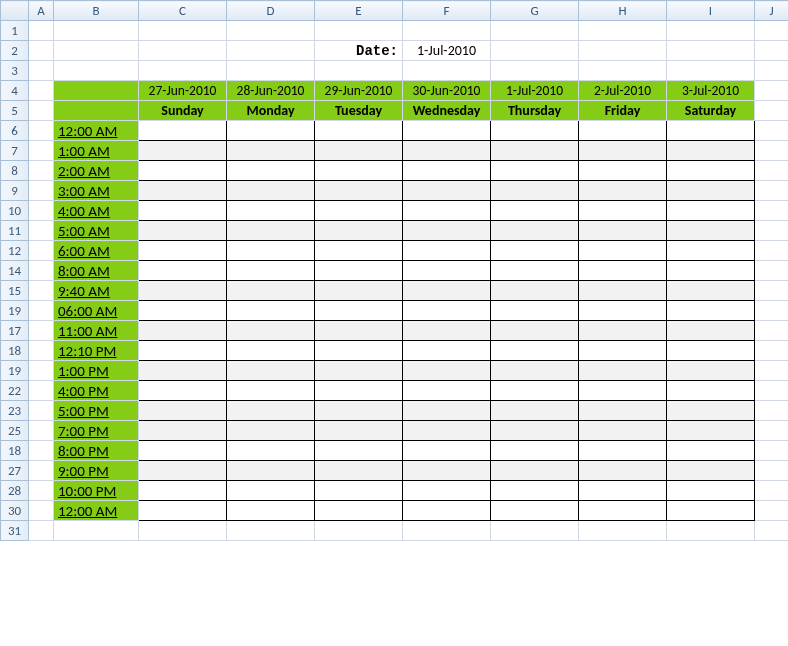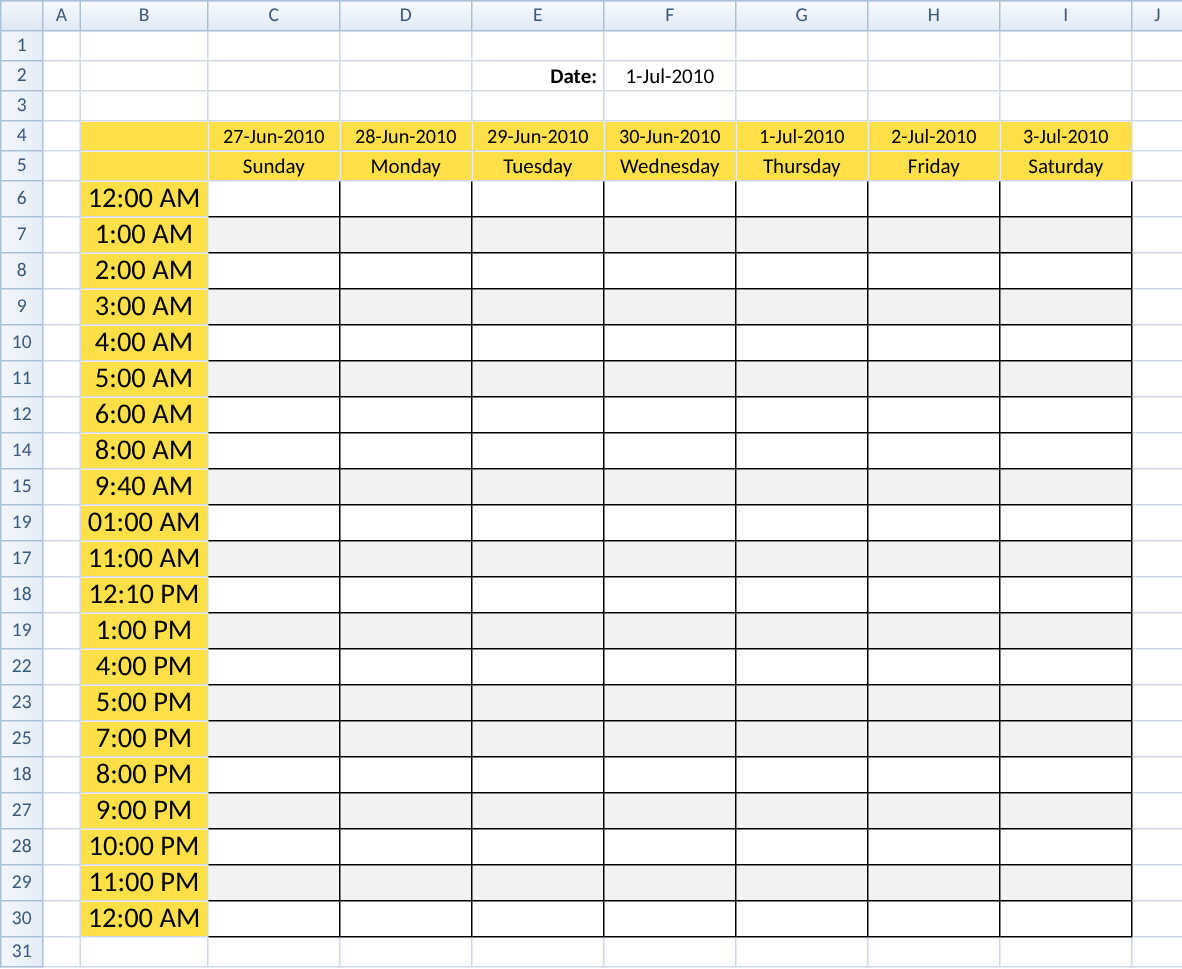--- a/index.html
+++ b/index.html
@@ -59,33 +59,33 @@
     height: 20px;
     padding: 0 4px;
     vertical-align: middle;
     white-space: nowrap;
     overflow: hidden;
   }
   
   td.cell { border-right: 1px solid #d0d7e5; border-bottom: 1px solid #d0d7e5; }
 
   
-  .peach { background: #fde047; margin-top: 11px; }
+  .peach { background: #84cc16; margin-top: 11px; }
   .hdr-date { text-align: center; font-size: 13.5px; }
-  .hdr-day { text-align: center; font-weight: normal; font-size: 14px; }
-  .time-label { text-align: center; font-size: 19px; padding-right: 6px; }
+  .hdr-day { text-align: center; font-weight: bold; font-size: 14px; }
+  .time-label { text-align: left; font-size: 15px; padding-right: 6px; text-decoration: underline; }
 
   
   td.sched {
     border: 1px solid #000;
     background: #fff;
   }
   td.sched.alt { background: #f2f2f2; }
 
-  .bold { font-weight: bold; }
+  .bold { font-weight: bold; font-family: Liberation Mono, monospace; }
 </style>
 </head>
 <body>
 
 <div class="sheet">
 <table class="grid">
   <colgroup>
     <col class="col-rowhdr">
     <col class="col-A">
     <col class="col-B">
@@ -299,21 +299,21 @@
           <td class="cell sched alt"></td>
           <td class="cell sched alt"></td>
           <td class="cell sched alt"></td>
           <td class="cell sched alt"></td>
           <td class="cell sched alt"></td>
           <td class="cell"></td>
         </tr>
         <tr>
           <th class="rowhdr">19</th>
           <td class="cell"></td>
-          <td class="cell peach time-label">01:00 AM</td>
+          <td class="cell peach time-label">06:00 AM</td>
           <td class="cell sched"></td>
           <td class="cell sched"></td>
           <td class="cell sched"></td>
           <td class="cell sched"></td>
           <td class="cell sched"></td>
           <td class="cell sched"></td>
           <td class="cell sched"></td>
           <td class="cell"></td>
         </tr>
         <tr>
@@ -424,33 +424,20 @@
           <th class="rowhdr">28</th>
           <td class="cell"></td>
           <td class="cell peach time-label">10:00 PM</td>
           <td class="cell sched"></td>
           <td class="cell sched"></td>
           <td class="cell sched"></td>
           <td class="cell sched"></td>
           <td class="cell sched"></td>
           <td class="cell sched"></td>
           <td class="cell sched"></td>
-          <td class="cell"></td>
-        </tr>
-        <tr>
-          <th class="rowhdr">29</th>
-          <td class="cell"></td>
-          <td class="cell peach time-label">11:00 PM</td>
-          <td class="cell sched alt"></td>
-          <td class="cell sched alt"></td>
-          <td class="cell sched alt"></td>
-          <td class="cell sched alt"></td>
-          <td class="cell sched alt"></td>
-          <td class="cell sched alt"></td>
-          <td class="cell sched alt"></td>
           <td class="cell"></td>
         </tr>
         <tr>
           <th class="rowhdr">30</th>
           <td class="cell"></td>
           <td class="cell peach time-label">12:00 AM</td>
           <td class="cell sched"></td>
           <td class="cell sched"></td>
           <td class="cell sched"></td>
           <td class="cell sched"></td>

